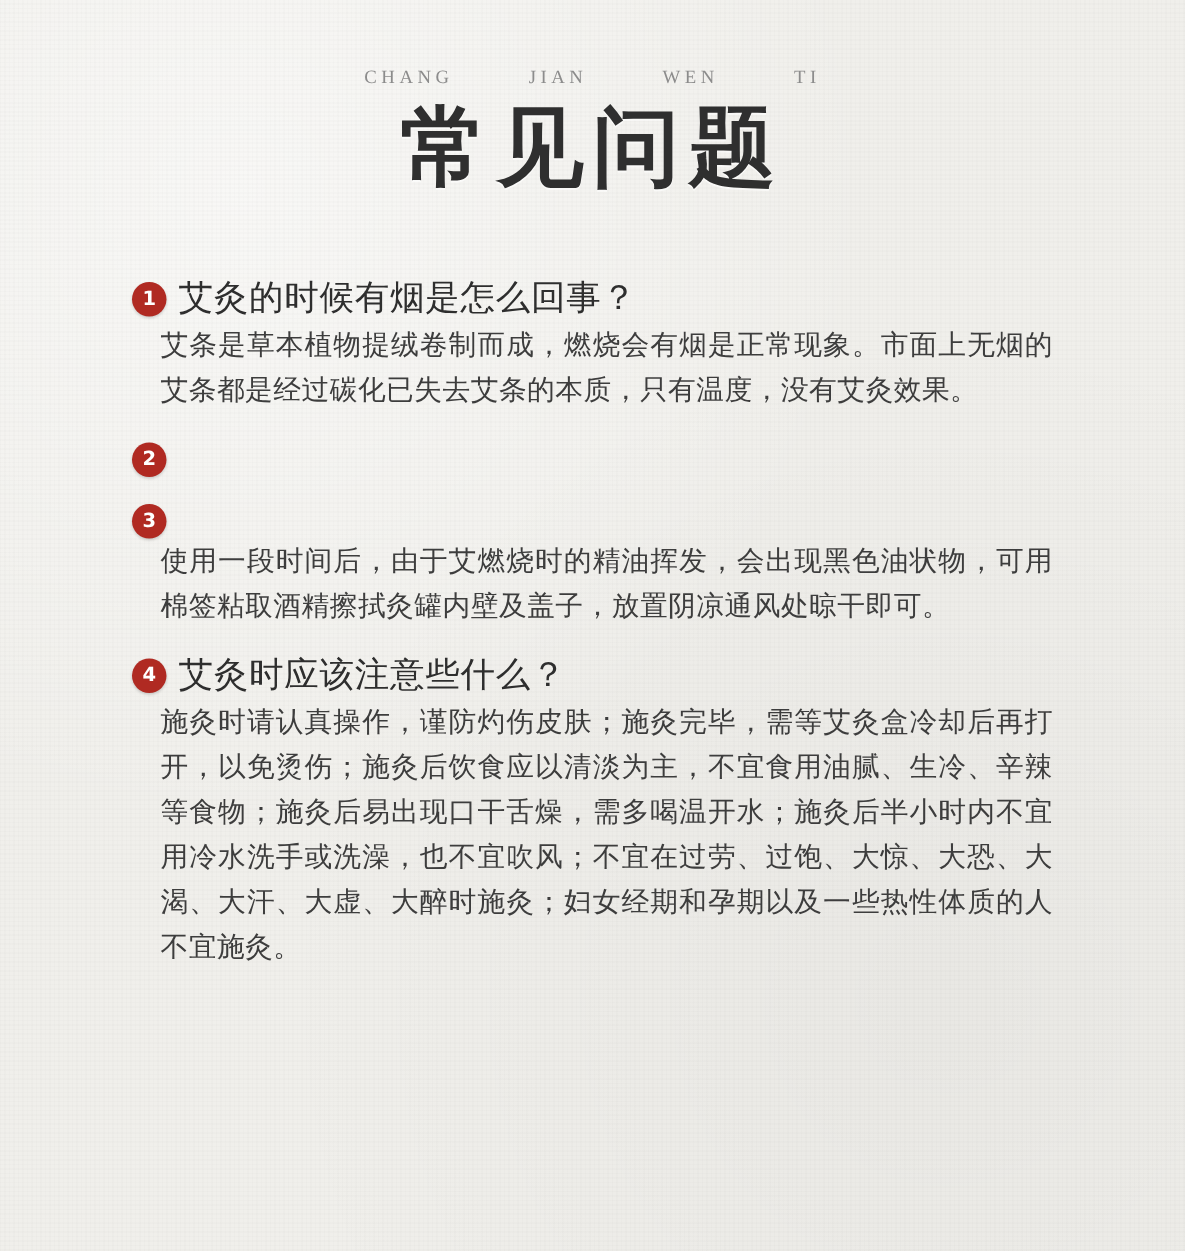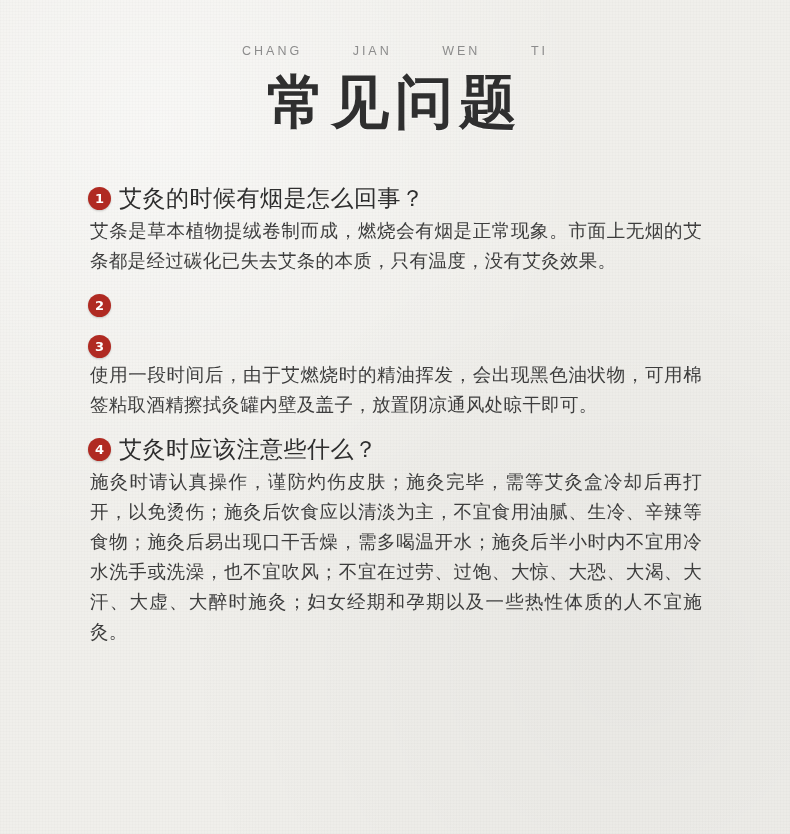--- a/index.html
+++ b/index.html
@@ -34,35 +34,35 @@
     box-sizing: border-box;
     padding: 0 88px;
   }
   
   .pinyin {
     text-align: center;
     margin-top: 44px;
     font-size: 12.5px;
     letter-spacing: 3px;
     color: #8c8c8c;
-    font-family: Liberation Sans, sans-serif;
+    font-family: Liberation Serif, serif;
   }
   .pinyin span {
     display: inline-block;
     margin: 0 22px;
   }
   .main-title {
     text-align: center;
     margin-top: 12px;
     font-size: 58px;
     line-height: 1.15;
     letter-spacing: 6px;
     font-weight: bold;
     color: #2f2f2f;
-    font-family: Liberation Serif, serif;
+    font-family: Liberation Mono, monospace;
     text-shadow: 0 1px 0 rgba(255,255,255,0.6);
   }
   
   .faq-list {
     margin-top: 46px;
   }
   .faq-item {
     margin-bottom: 14px;
   }
   .faq-q-row {
@@ -92,22 +92,22 @@
     font-weight: normal;
     color: #2e2e2e;
     letter-spacing: 0.5px;
     font-family: "DejaVu Sans", "Liberation Sans", sans-serif;
   }
   .a-text {
     font-size: 18.5px;
     line-height: 1.62;
     color: #3d3d3d;
     letter-spacing: 0.3px;
-    font-family: Liberation Sans, sans-serif;
-    margin-left: 2px;
+    font-family: Liberation Mono, monospace;
+    margin-left: 19px;
     text-align: justify;
   }
   .faq-item:last-child {
     margin-bottom: 0;
   }
 </style>
 </head>
 <body>
 
 <div class="paper-texture"></div>

